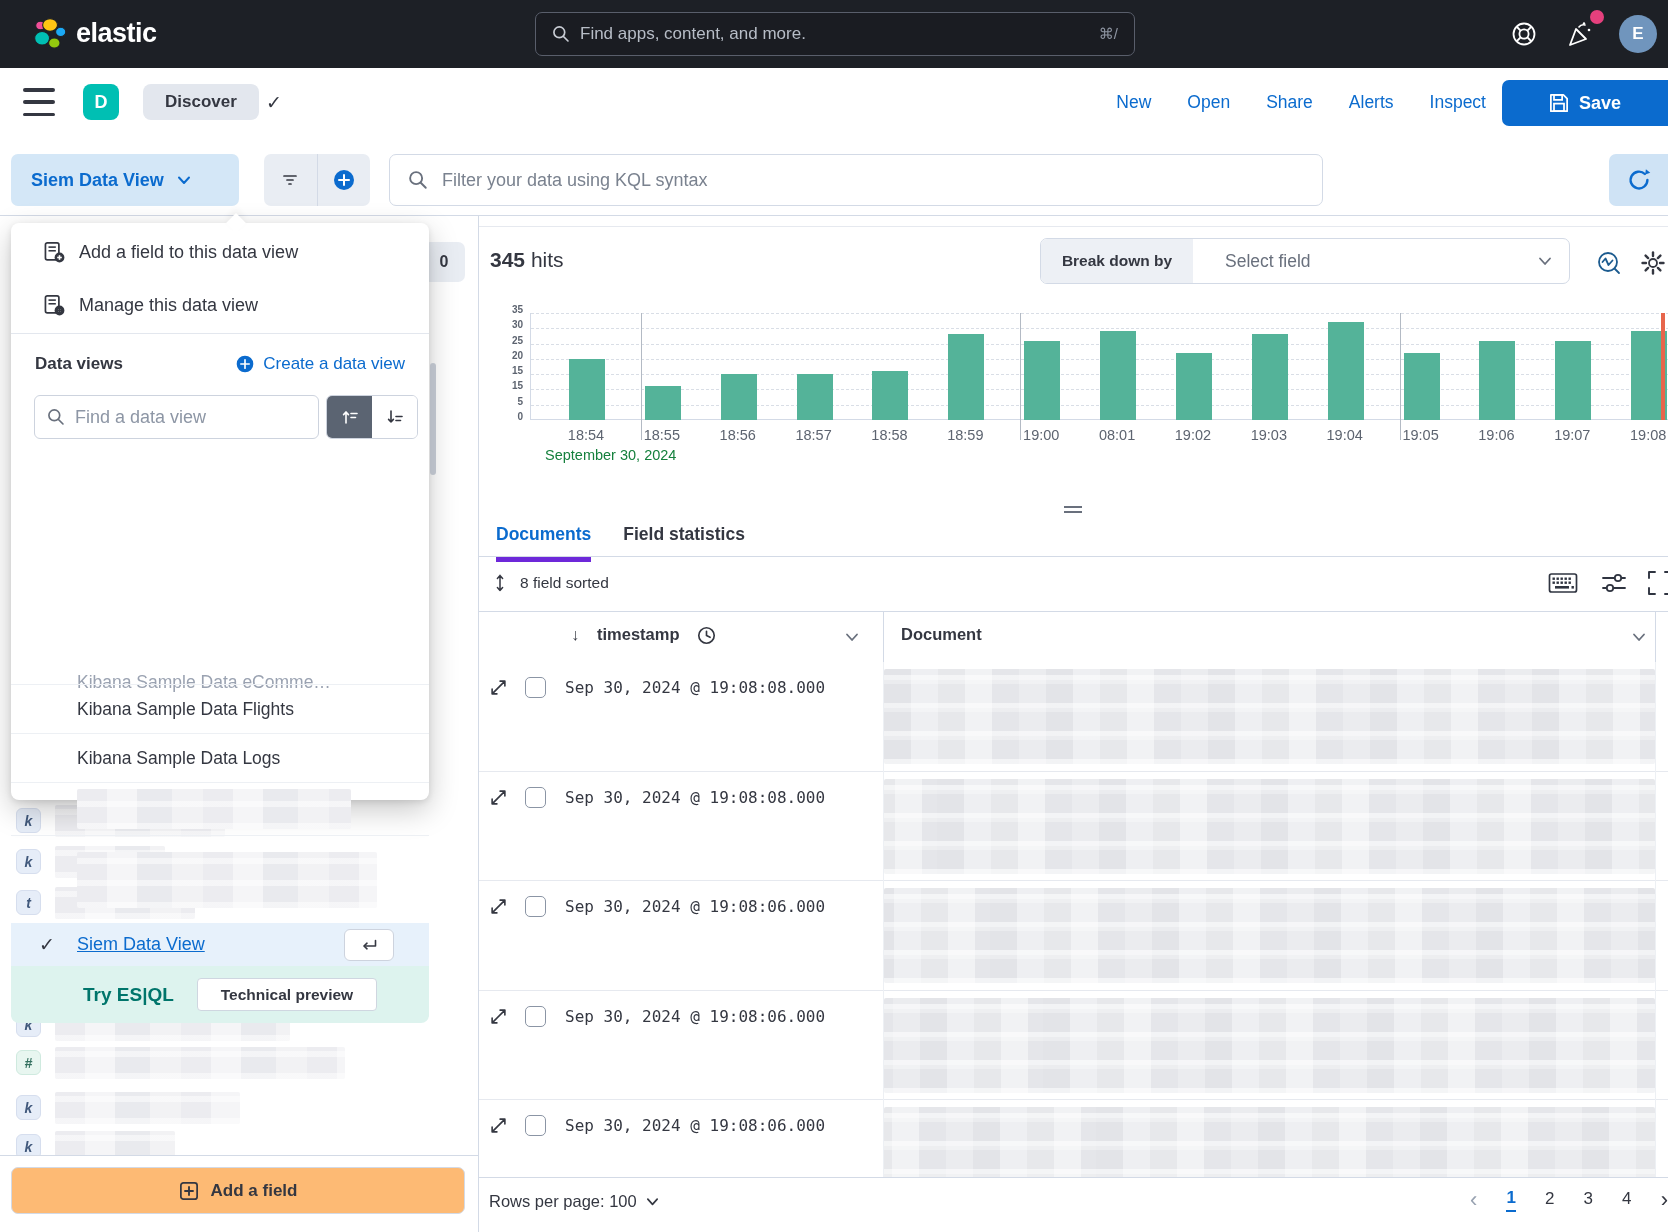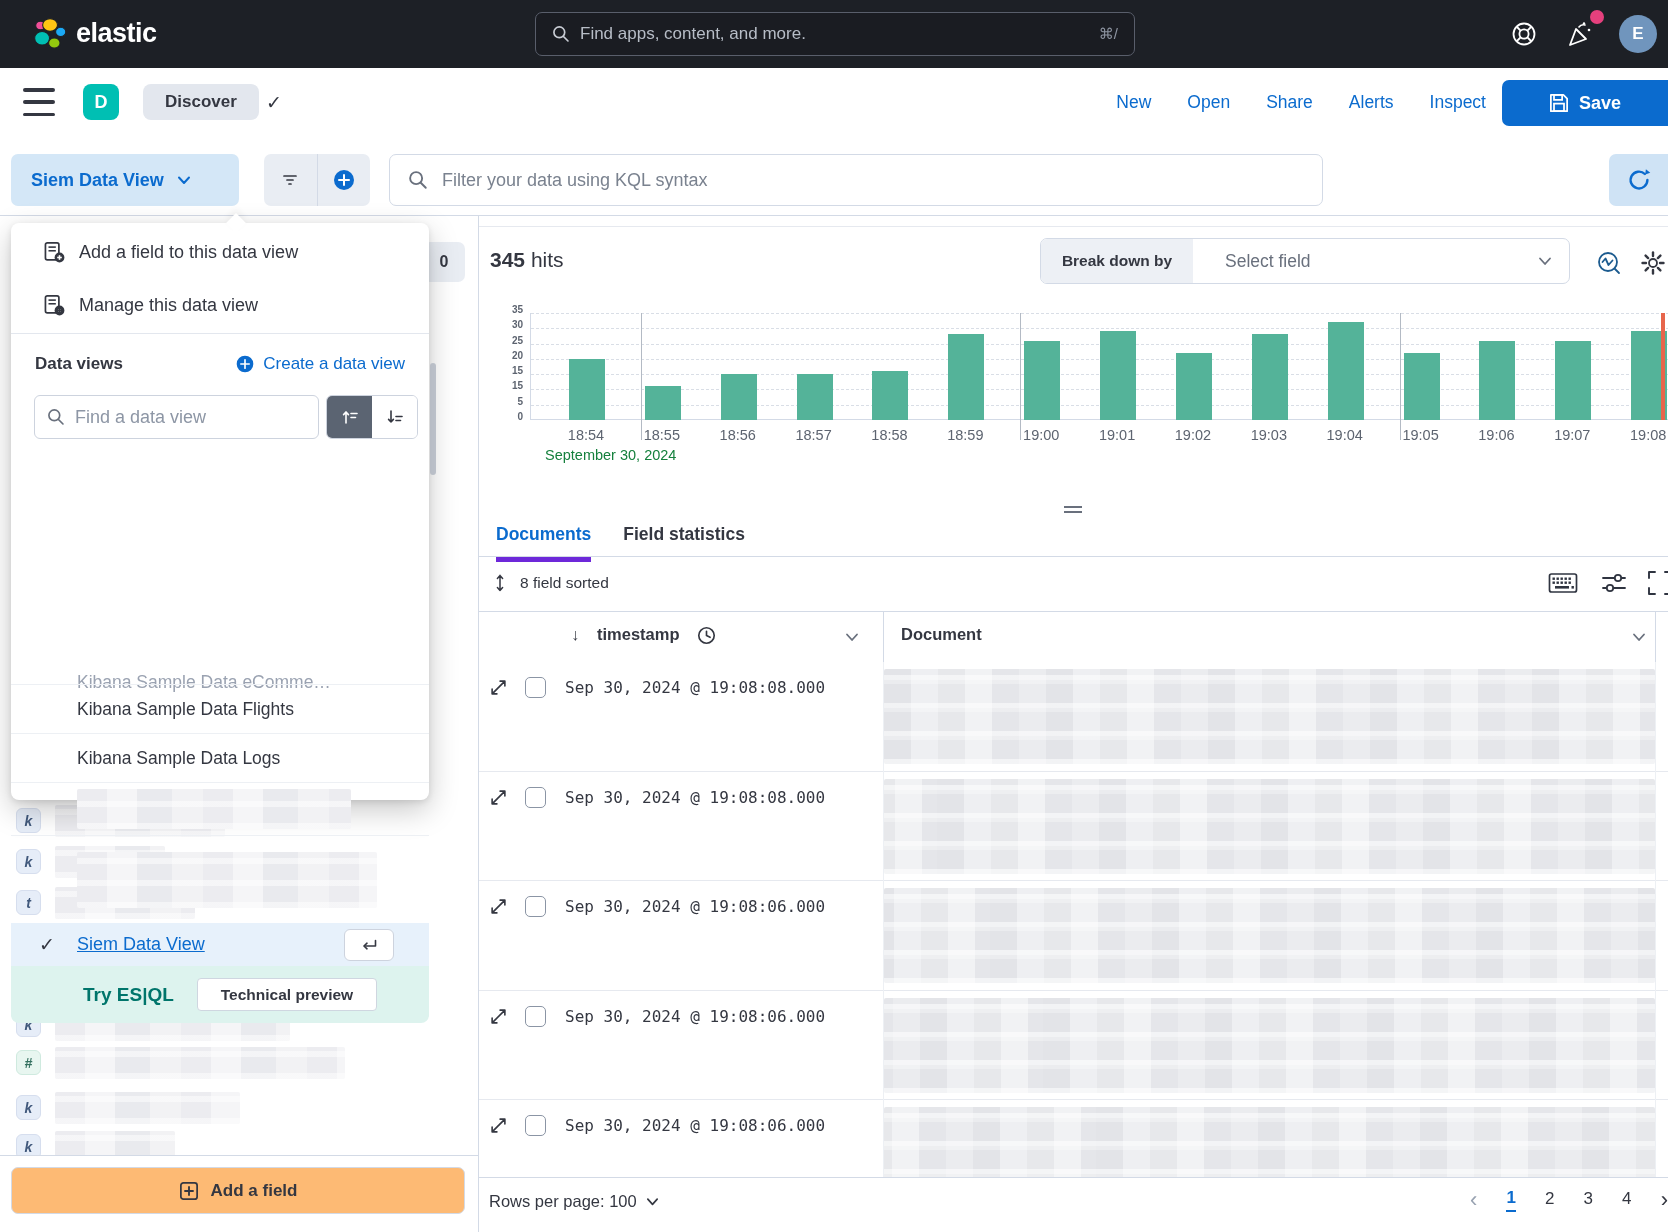--- a/index.html
+++ b/index.html
@@ -467,21 +467,21 @@
       <div class="gridline-v" style="left: 868.57px;"></div>
     </div>
   <div id="xlabels">
       <div class="abs xlabel" style="left: 551px;">18:54</div>
       <div class="abs xlabel" style="left: 626.87px;">18:55</div>
       <div class="abs xlabel" style="left: 702.74px;">18:56</div>
       <div class="abs xlabel" style="left: 778.61px;">18:57</div>
       <div class="abs xlabel" style="left: 854.48px;">18:58</div>
       <div class="abs xlabel" style="left: 930.35px;">18:59</div>
       <div class="abs xlabel" style="left: 1006.22px;">19:00</div>
-      <div class="abs xlabel" style="left: 1082.09px;">19:01</div>
+      <div class="abs xlabel" style="left: 1082.09px;">08:01</div>
       <div class="abs xlabel" style="left: 1157.96px;">19:02</div>
       <div class="abs xlabel" style="left: 1233.83px;">19:03</div>
       <div class="abs xlabel" style="left: 1309.7px;">19:04</div>
       <div class="abs xlabel" style="left: 1385.57px;">19:05</div>
       <div class="abs xlabel" style="left: 1461.44px;">19:06</div>
       <div class="abs xlabel" style="left: 1537.31px;">19:07</div>
       <div class="abs xlabel" style="left: 1613.18px;">19:08</div>
     </div>
   <div class="date-label">September 30, 2024</div>
 

